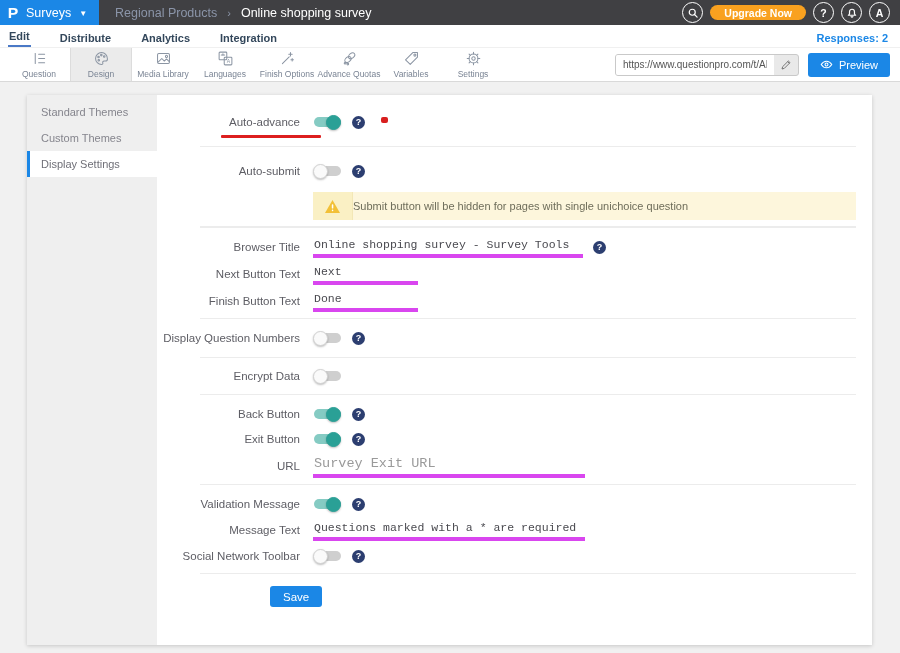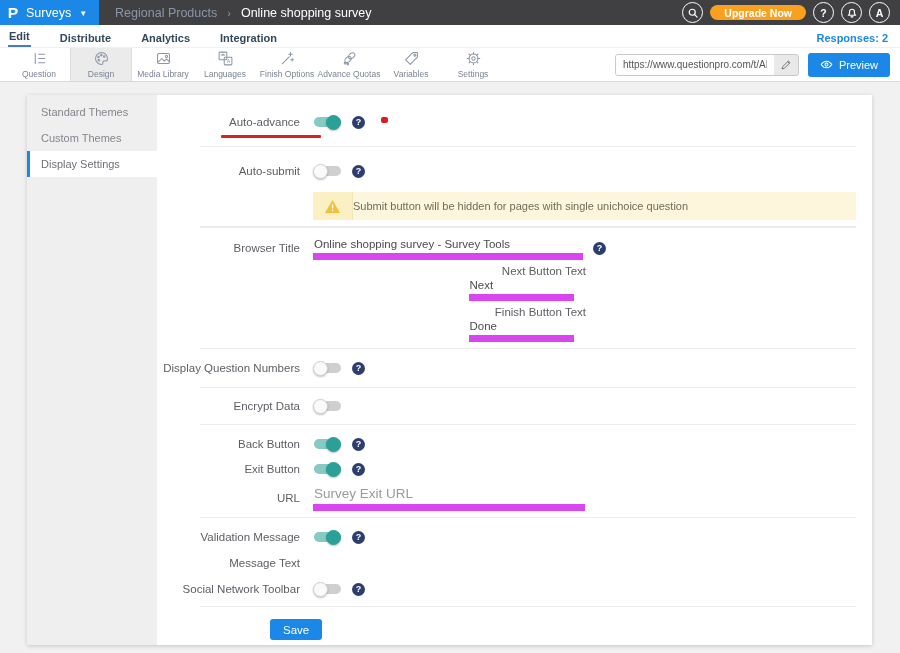--- a/index.html
+++ b/index.html
@@ -71,22 +71,22 @@
                   background:#fafafa; border:1px solid #d2d2d2; box-shadow:0 1px 2px rgba(0,0,0,.25); }
   .toggle.on .track { background:#85cbc3; }
   .toggle.on .knob { left:13px; background:#2aa096; border-color:#2aa096; }
 
   
   .help { width:13px; height:13px; border-radius:50%; background:#2c3e70; color:#fff; font-size:9px; font-weight:bold;
           display:flex; align-items:center; justify-content:center; cursor:pointer; flex-shrink:0; }
   .help::after { content:"?"; }
 
   
-  .uline-input { border:none; border-bottom:7px solid #d946ef; outline:none; font-size:11.5px; color:#4a4a50;
-                 padding:2px 1px 3px; font-family:Liberation Sans, sans-serif; background:transparent; }
+  .uline-input { border:none; border-bottom:4px solid #d946ef; outline:none; font-size:11.5px; color:#4a4a50;
+                 padding:2px 1px 3px; font-family:Liberation Mono, monospace; background:transparent; }
   .w-wide { width:270px; }
   .w-small { width:105px; }
   .w-msg { width:272px; }
   .url-input { font-size:13.5px; width:272px; }
   .url-input::placeholder { color:#9a9a9a; }
 
   
   .dropdown { position:relative; width:107px; border-bottom:1px solid #999; font-size:11.5px; color:#4a4a50;
               padding:2px 14px 3px 1px; cursor:pointer; }
   .dropdown .dd-caret { position:absolute; right:2px; top:5px; font-size:7px; color:#555; }
@@ -95,21 +95,21 @@
   .warn { margin:10px 16px 0 156px; height:28px; display:flex; align-items:stretch; }
   .warn-icon-cell { width:40px; background:#faf0c4; display:flex; align-items:center; justify-content:center; border-right:1px solid #f3e7b6; }
   .warn-body { flex:1; background:#fdf6dc; display:flex; align-items:center; 
                font-size:11px; color:#6e6d5a; }
 
   
   .sec-a { padding:16px 0 13px; }
   .sec-b { padding:13px 0 6px; }
   .sec-c { padding:8px 0; }
   .sec-d { padding:8px 0 6px; }
-  .sec-d .row + .row { margin-top:5px;flex-direction:column; }
+  .sec-d .row + .row { margin-top:5px; }
   .sec-e { padding:8px 0; }
   .sec-f { padding:7px 0; }
   .sec-g { padding:8px 0 6px; }
   .sec-g .row + .row { margin-top:3px; }
   .sec-h { padding:8px 0 6px; }
   .sec-h .row + .row { margin-top:4px; }
   .sec-save { padding:12px 0 0 113px; position:relative; display:inline-block; }
   .save-btn { height:21px; background:#1b87e6; border:none; border-radius:3px; color:#fff; font-size:11.5px;
               padding:0 13px; cursor:pointer; font-family:inherit; }
 
@@ -388,20 +388,23 @@
           <div class="row-field">
             <span class="toggle on">
                 <span class="track"></span>
                 <span class="knob"></span>
               </span>
             <span class="help"></span>
           </div>
         </div>
         <div class="row">
           <span class="row-label">Message Text</span>
+          <div class="row-field">
+            <input type="text" class="uline-input w-msg" value="Questions marked with a * are required" style="">
+          </div>
         </div>
         <div class="row">
           <span class="row-label">Social Network Toolbar</span>
           <div class="row-field">
             <span class="toggle off">
                 <span class="track"></span>
                 <span class="knob"></span>
               </span>
             <span class="help"></span>
           </div>

